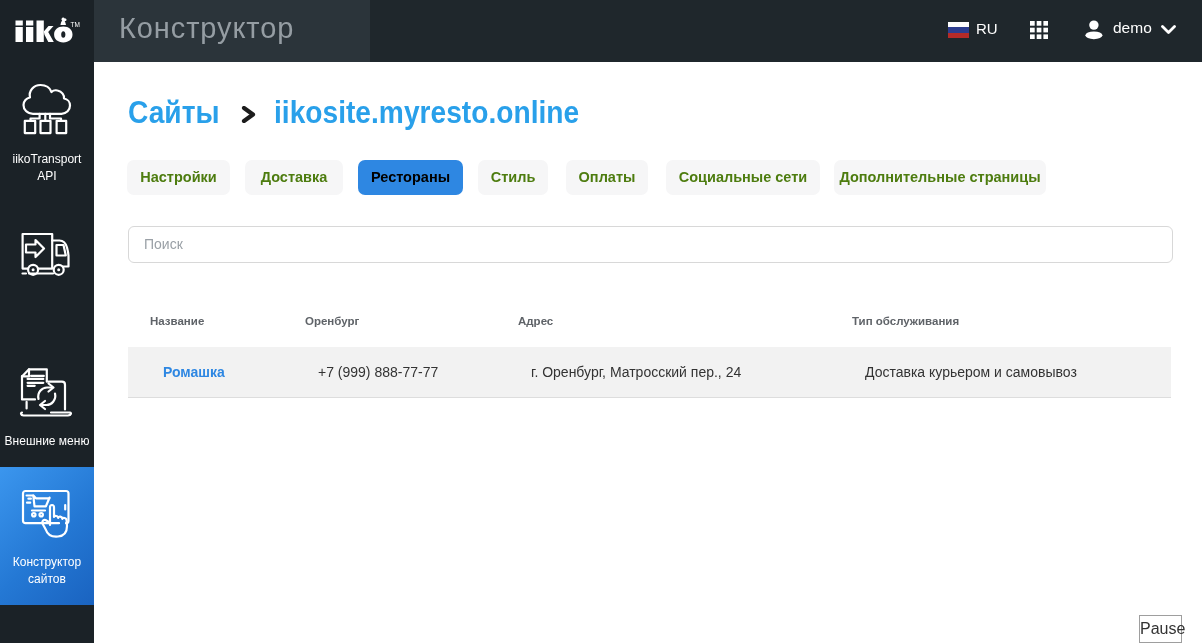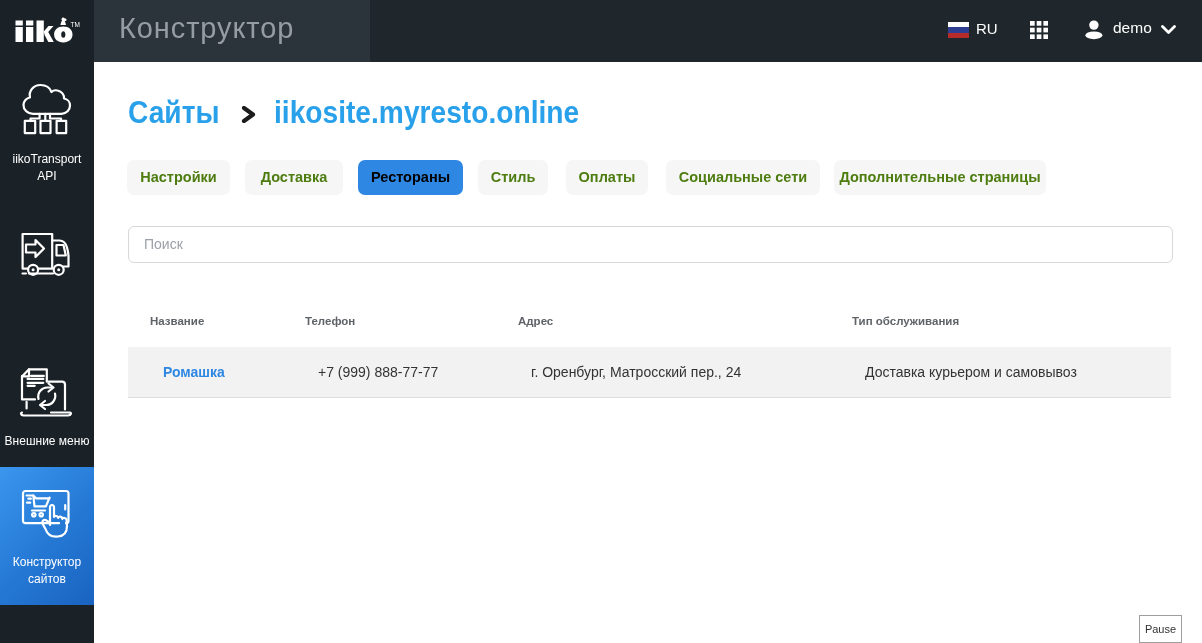--- a/index.html
+++ b/index.html
@@ -14,21 +14,21 @@
 .main { position:absolute; left:94px; top:62px; width:1108px; height:581px; background:#fff; }
 .tpiece { position:absolute; font-size:32px; font-weight:bold; color:#29a0ea; transform:scaleX(0.88); transform-origin:left top; white-space:nowrap; }
 .tab { position:absolute; top:98px; height:35px; line-height:35px; background:#f6f6f7; border-radius:7px; color:#4d7c0f; font-size:14.5px; font-weight:bold; text-align:center; }
 .tab.active { background:#2e87e2; color:#000000;text-align:center; }
 .search { position:absolute; left:34px; top:164px; width:1045px; height:37px; border:1px solid #d8d8d8; border-radius:6px; color:#9aa0a6; font-size:14px; line-height:35px; padding-left:15px; }
 .thead { position:absolute; top:253px; left:34px; width:1043px; height:0; }
 .th { position:absolute; top:0; font-size:11.5px; font-weight:bold; color:#5f6368; }
 .trow { position:absolute; top:285px; left:34px; width:1043px; height:51px; background:#f2f2f2; border-bottom:1px solid #ddd; }
 .td { position:absolute; top:17px; font-size:14px; color:#333;padding-left:13px; }
 .link { color:#2e87e2; font-weight:bold; }
-.pause { position:absolute; left:1139px; top:615px; width:43px; height:28px; background:#fff; border:1px solid #9e9e9e; color:#333; font-size:11px; text-align:center; line-height:26px; }
+.pause { position:absolute; left:1139px; top:615px; width:43px; height:28px; background:#fff; border:1px solid #9e9e9e; color:#333; font-size:16px; text-align:center; line-height:26px; }
 </style>
 </head>
 <body>
 <div class="header">
   <div class="strip">Конструктор Сайтов</div>
   <div class="logo-area">
     <svg style="position:absolute;left:0;top:0;" width="94" height="62" viewBox="0 0 94 62">
       <g fill="#fff">
         <rect x="15.5" y="20.5" width="7.3" height="5"></rect>
         <rect x="15.5" y="27" width="7.3" height="15"></rect>
@@ -136,21 +136,21 @@
   <span class="tab" style="left:33px;width:103px;">Настройки</span>
   <span class="tab" style="left:151px;width:98px;">Доставка</span>
   <span class="tab active" style="left:264px;width:105px;">Рестораны</span>
   <span class="tab" style="left:384px;width:70px;">Стиль</span>
   <span class="tab" style="left:472px;width:82px;">Оплаты</span>
   <span class="tab" style="left:572px;width:154px;">Социальные сети</span>
   <span class="tab" style="left:740px;width:212px;">Дополнительные страницы</span>
   <div class="search">Поиск</div>
   <div class="thead">
     <div class="th" style="left:22px;">Название</div>
-    <div class="th" style="left:177px;">Телефон</div>
+    <div class="th" style="left:177px;">Оренбург</div>
     <div class="th" style="left:390px;">Адрес</div>
     <div class="th" style="left:724px;">Тип обслуживания</div>
   </div>
   <div class="trow">
     <div class="td link" style="left:22px;">Ромашка</div>
     <div class="td" style="left:177px;">+7 (999) 888-77-77</div>
     <div class="td" style="left:390px;">г. Оренбург, Матросский пер., 24</div>
     <div class="td" style="left:724px;">Доставка курьером и самовывоз</div>
   </div>
 </div>

